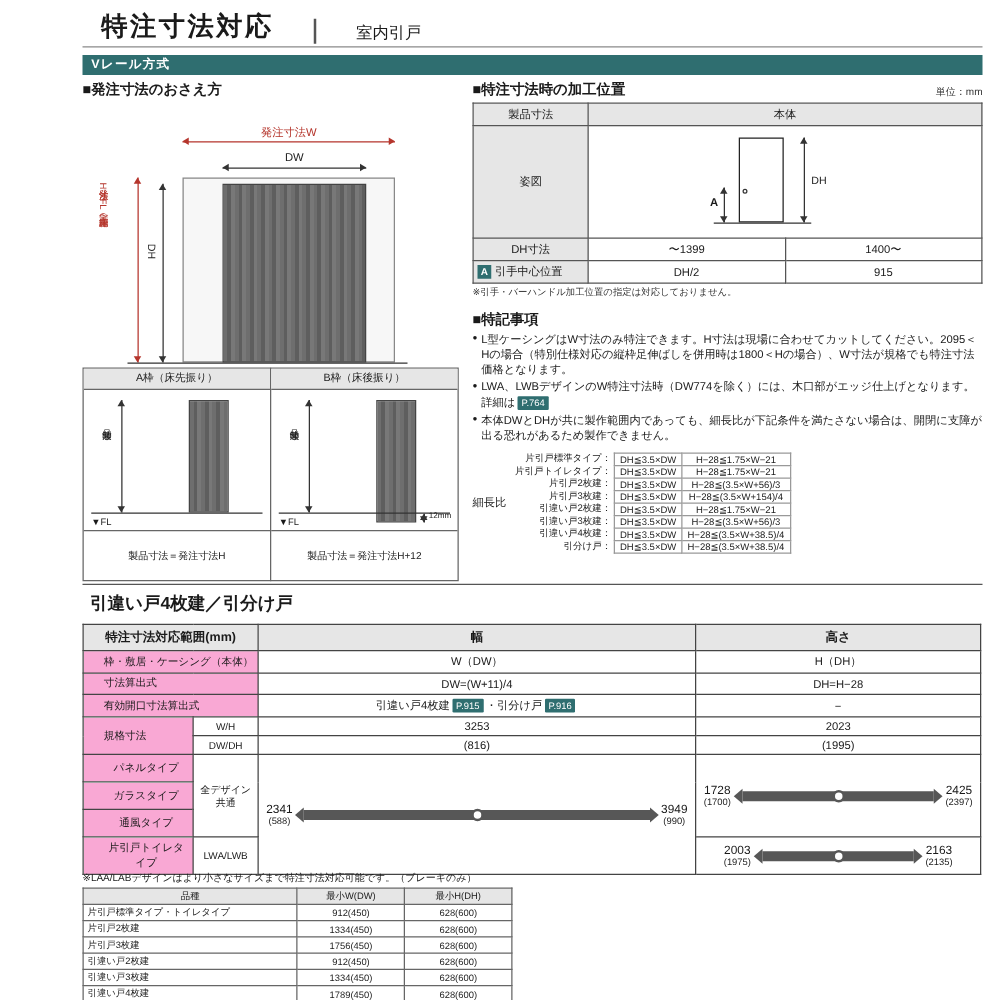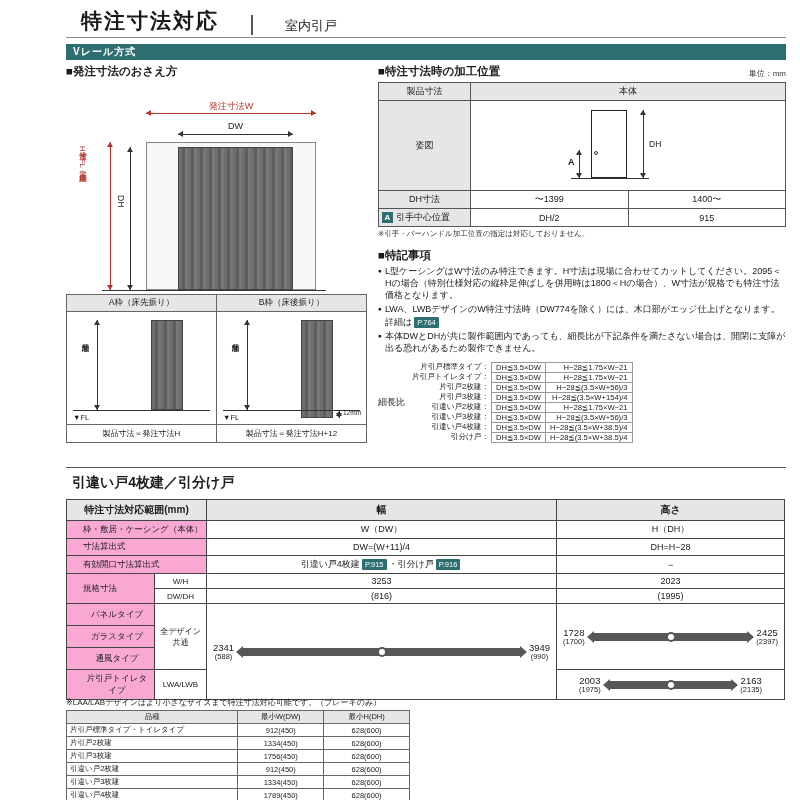--- a/index.html
+++ b/index.html
@@ -55,21 +55,21 @@
   .frame-title{background:#e6e6e6;border-bottom:1px solid #666;font-size:8.5px;text-align:center;padding:2px 0}
   .frame-fig{position:relative;height:112px}
   .ff-pd-line{left:30px;top:8px;height:90px}
   .ff-pd-lbl{position:absolute;left:13px;top:26px;writing-mode:vertical-rl;font-size:7.5px}
   .ff-door{position:absolute;left:84px;top:8px;width:32px;height:90px}
   .ff-door.long{height:98px}
   .ff-floor{position:absolute;left:6px;top:98px;width:137px;height:1px;background:#333}
   .ff-fl{position:absolute;left:6px;top:101px;font-size:7.5px}
   .ff-12-line{left:122px;top:99px;height:7px}
   .ff-12-lbl{position:absolute;left:126px;top:97px;font-size:6.5px}
-  .frame-formula{border-top:1px solid #666;font-size:8px;text-align:center;padding:3px 0}
+  .frame-formula{border-top:1px solid #666;font-size:8px;text-align:center;padding:14px 0}
 
   
   .col-right{position:absolute;left:378px;top:64px;width:408px}
   .proc-head{display:flex;justify-content:space-between;align-items:flex-end;margin-bottom:3px}
   .unit{font-size:8px;color:#333}
   .proc-table{width:100%}
   .proc-table td{border:1px solid #555;font-size:9px;padding:2px 3px}
   .fig-cell{height:90px;position:relative}
   .fig-door{position:absolute;left:120px;top:9px;width:36px;height:68px;border:1.5px solid #222;background:#fff}
   .fig-handle{position:absolute;left:2px;top:40px;width:4px;height:4px;border:1px solid #333;border-radius:50%}
@@ -83,21 +83,21 @@
   .tiny-note{font-size:7.5px;color:#333;margin-top:2px}
   .mt{margin-top:9px}
   .bullet{display:flex;gap:3px;font-size:9px;line-height:1.35;margin-top:2px}
   .bdot{font-size:6.5px;padding-top:2px}
   .badge{display:inline-block;background:#2f6e70;color:#fff;font-size:7.5px;line-height:11px;padding:0 3px;margin:0 2px;border-radius:1px}
 
   .slender{display:flex;align-items:center;gap:7px;margin-top:8px}
   .sl-label{font-size:9px;white-space:nowrap}
   .sl-table td{font-size:7.6px;white-space:nowrap}
   .sl-table .n{border:none;text-align:right;padding-right:2px}
-  .sl-table .f{border:1px solid #999;padding:0 4px;text-align:right}
+  .sl-table .f{border:1px solid #999;padding:0 4px;text-align:center}
 
   
   .main-section{position:absolute;left:66px;top:467px;width:720px;border-top:1px solid #555;padding-top:4px}
   .main-title{font-size:14px;font-weight:bold;margin:2px 0 7px 6px}
   .main-table{width:718px;table-layout:fixed}
   .main-table td{border:1px solid #444;font-size:9px;padding:2px 3px;overflow:hidden}
   .main-table .hd{font-size:10px;font-weight:bold;text-align:center;padding:3px}
   .main-table .lbl{background:#f9a8d4;font-size:8.5px;padding-left:16px}
   .main-table .sub{font-size:8px}
   .type-row td{height:22px}

